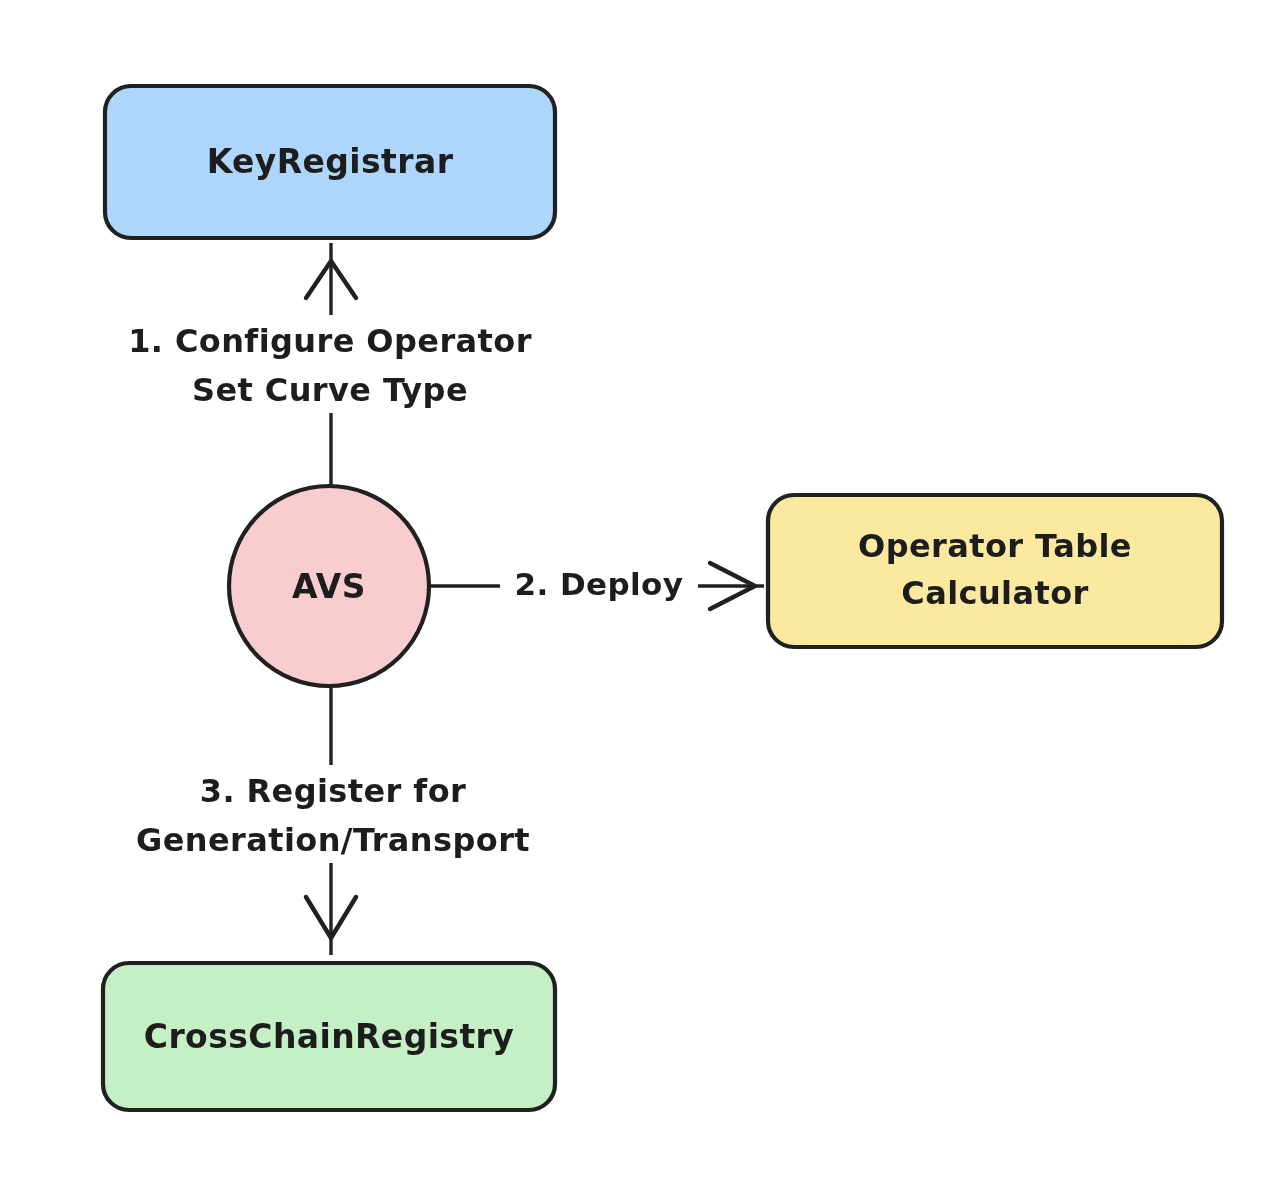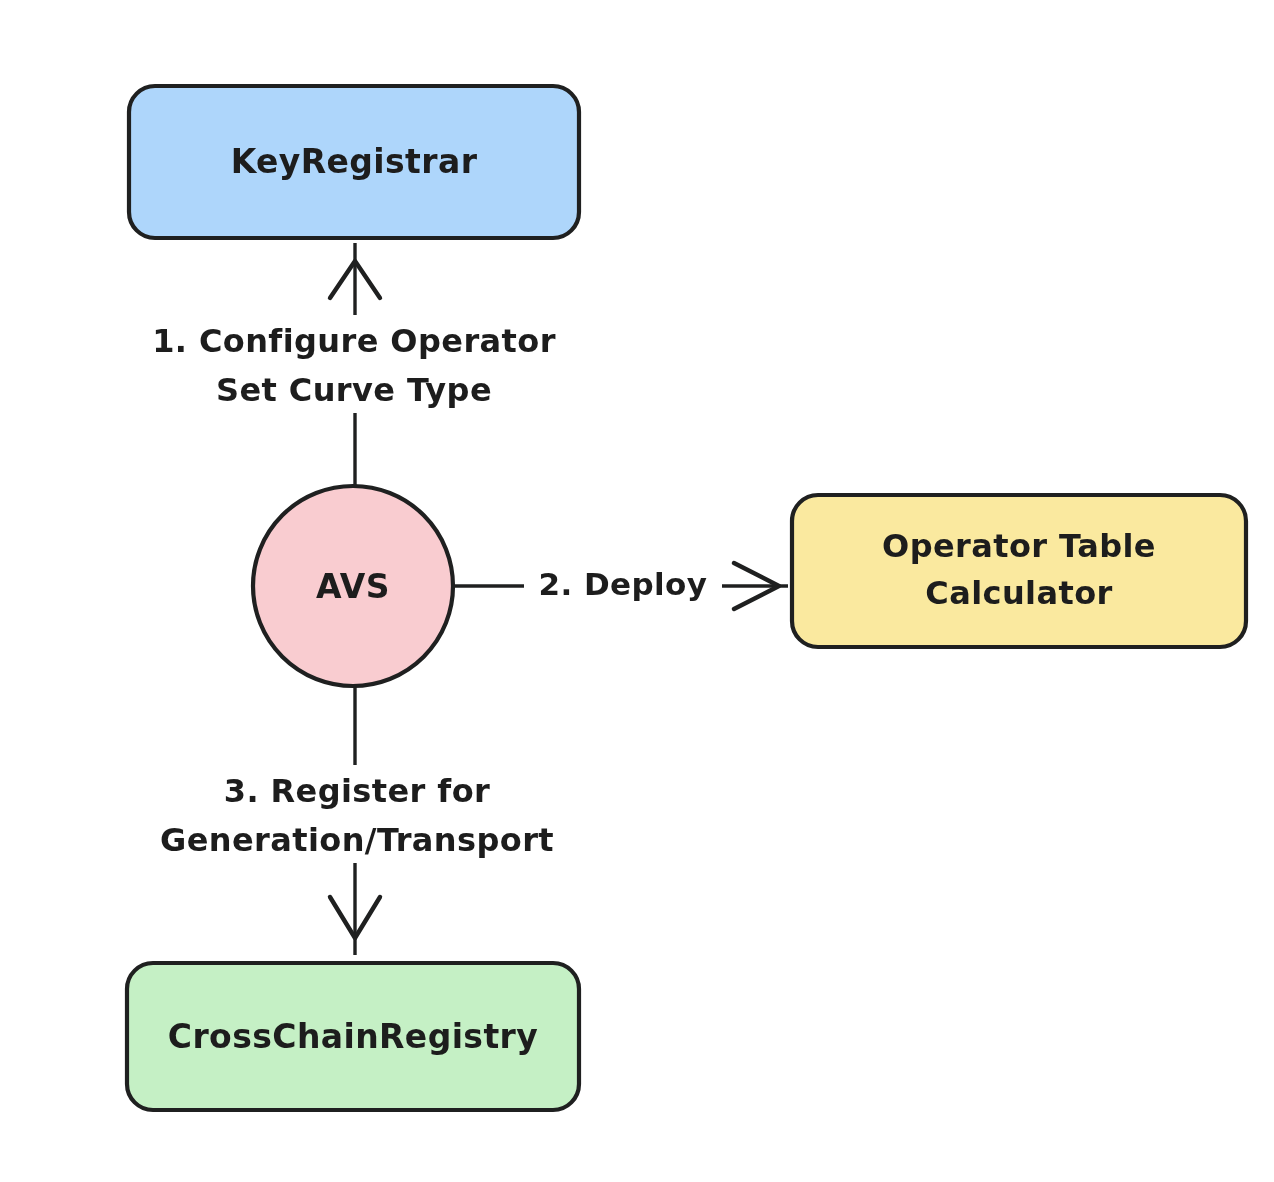--- a/index.html
+++ b/index.html
@@ -12,21 +12,20 @@
     width: 1274px;
     height: 1182px;
     overflow: hidden;
     font-family: "Liberation Sans", sans-serif;
   }
   #diagram-root {
     position: relative;
     width: 1040px;
     height: 1182px;
     background: #ffffff;
-    margin-left: 24px;
   }
   svg#flowchart {
     display: block;
     width: 1274px;
     height: 1182px;
   }
   .node-shape {
     stroke: #1f2020;
     stroke-width: 4.2;
     stroke-linejoin: round;

